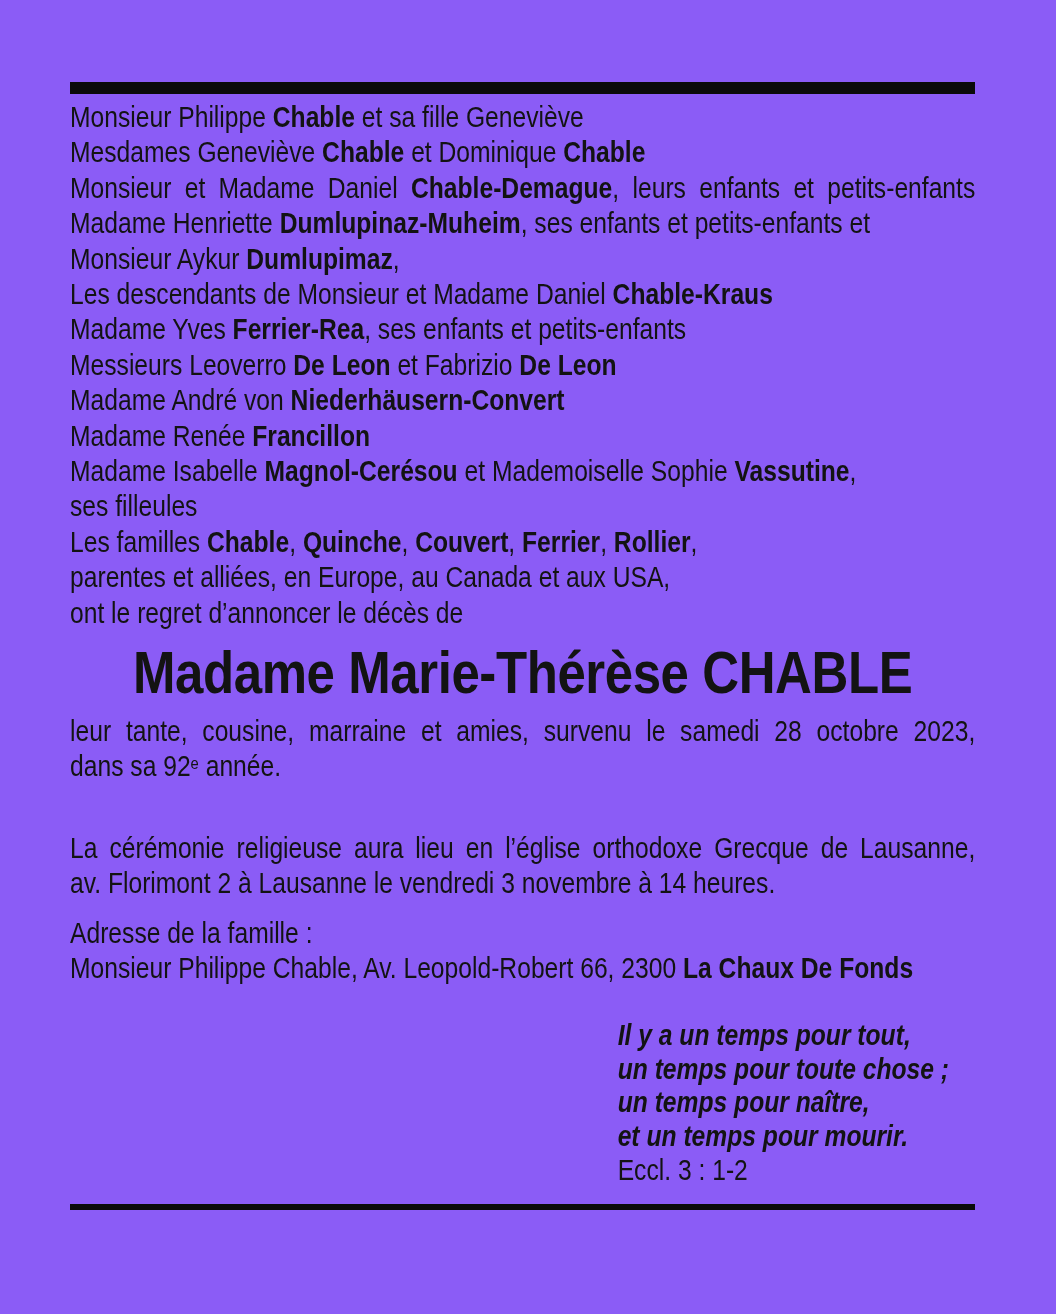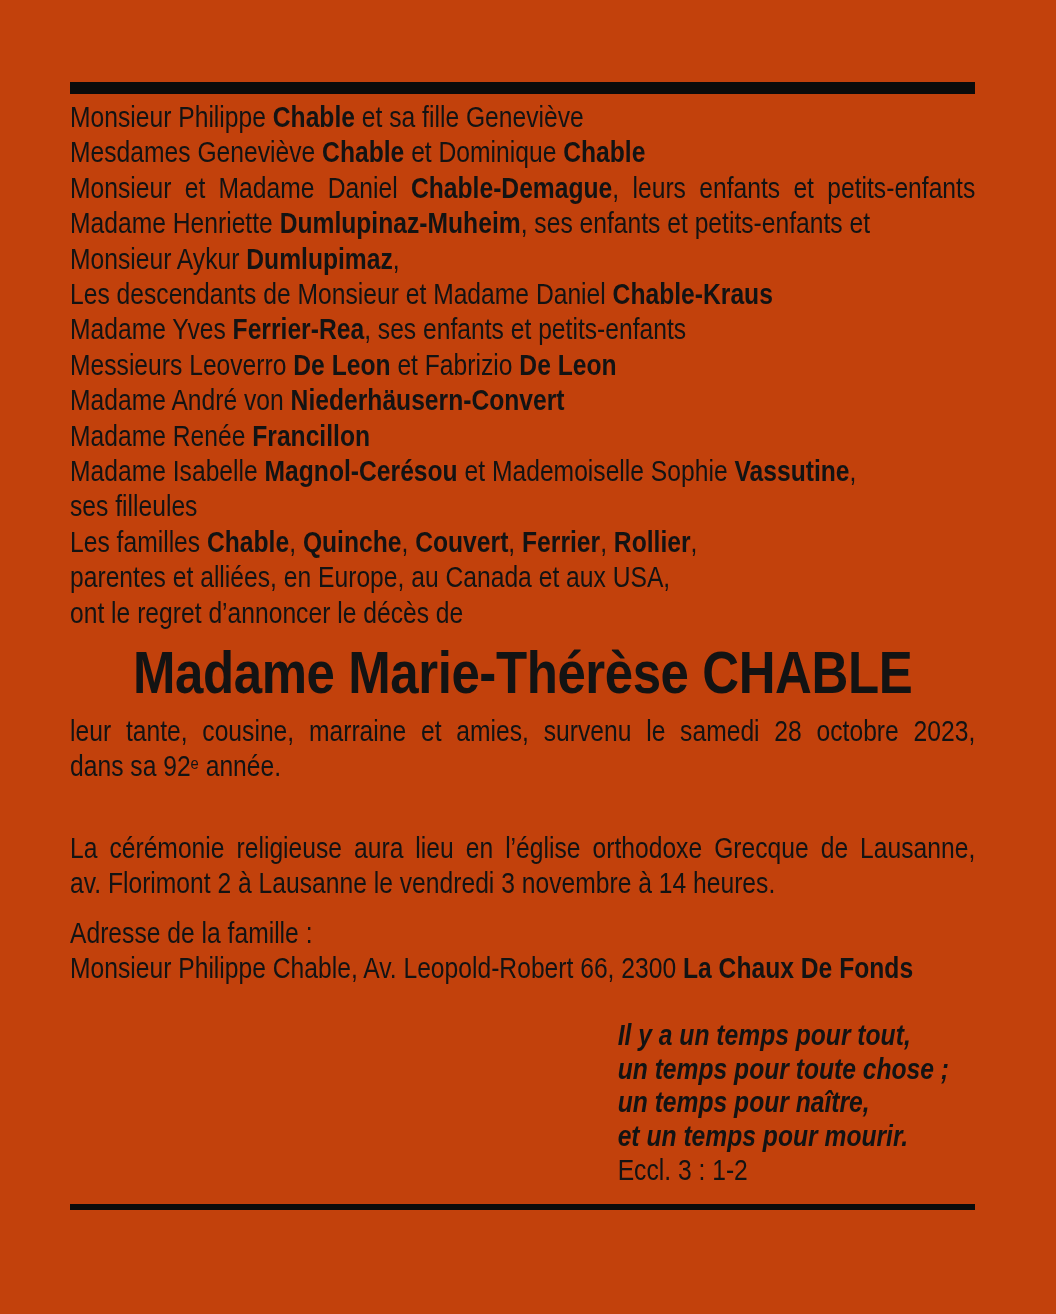--- a/index.html
+++ b/index.html
@@ -4,21 +4,21 @@
 <style>
   html, body {
     margin: 0;
     padding: 0;
     background: #ffffff;
   }
   #page {
     position: relative;
     width: 1056px;
     height: 1314px;
-    background: #c2410c;
+    background: #8b5cf6;
     font-family: "Liberation Sans", sans-serif;
     color: #131313;
     overflow: hidden;
   }
   .rule {
     position: absolute;
     left: 70px;
     width: 905px;
     background: #0b0b0b;
   }

